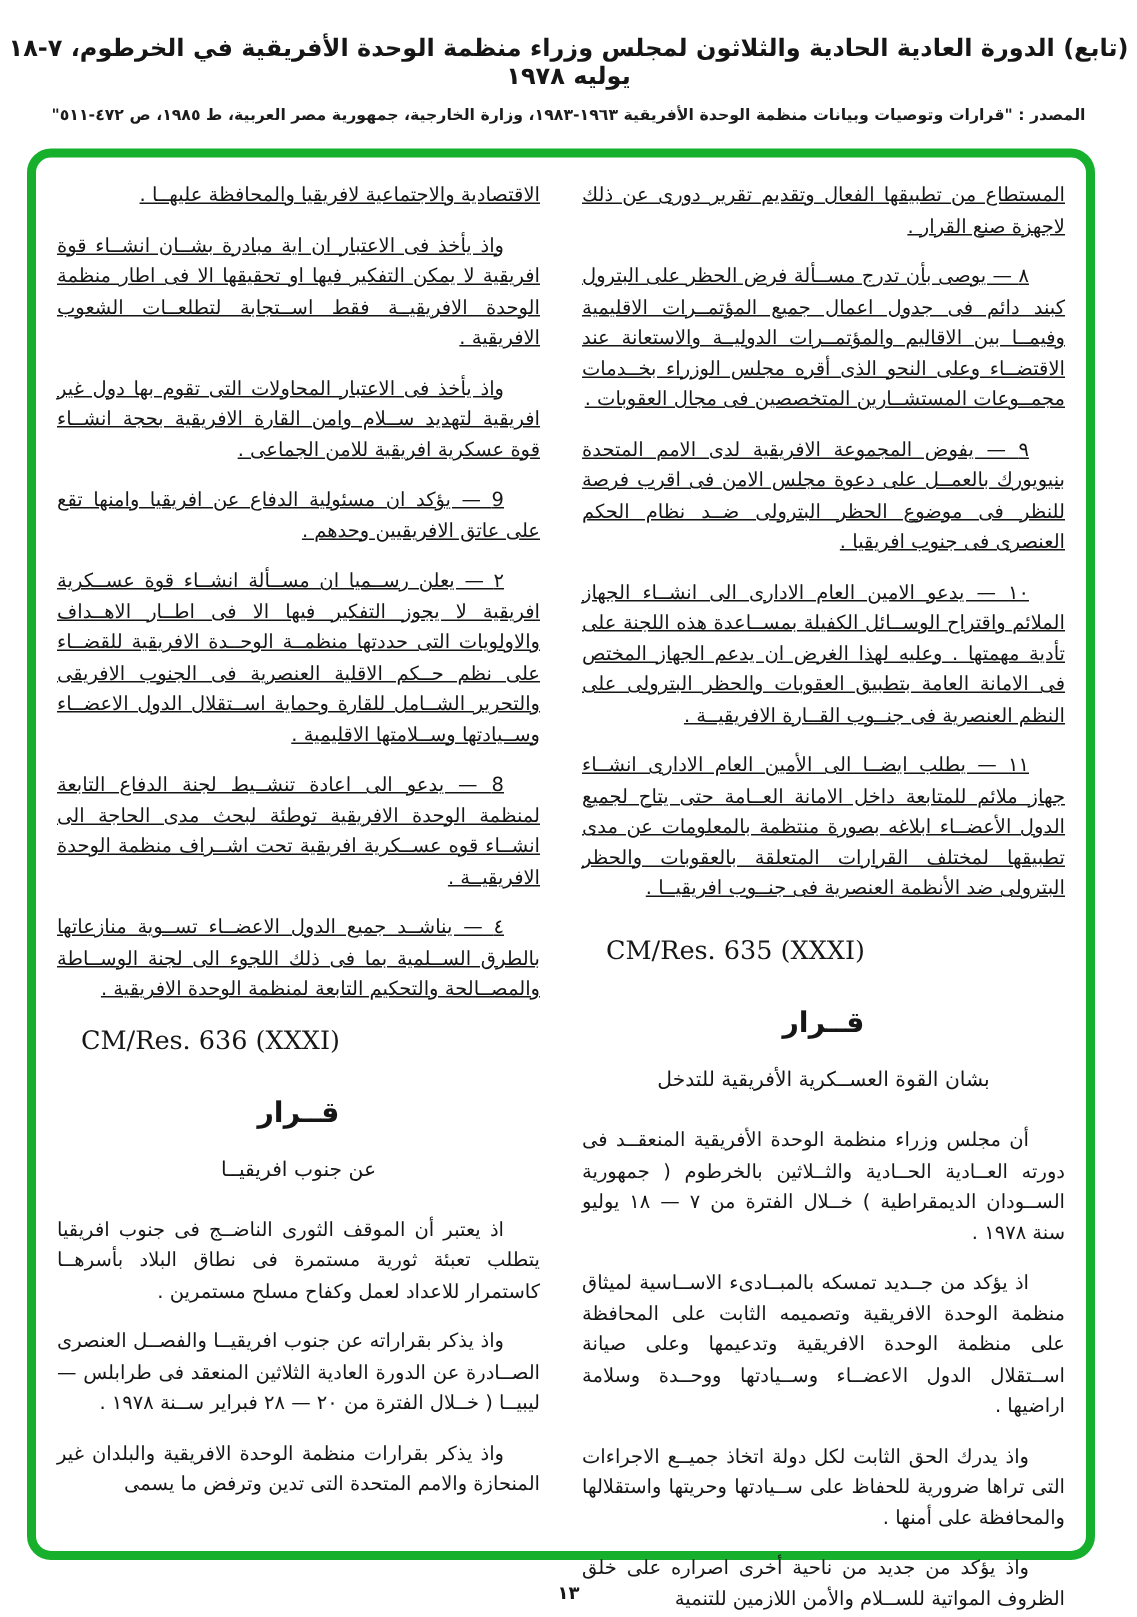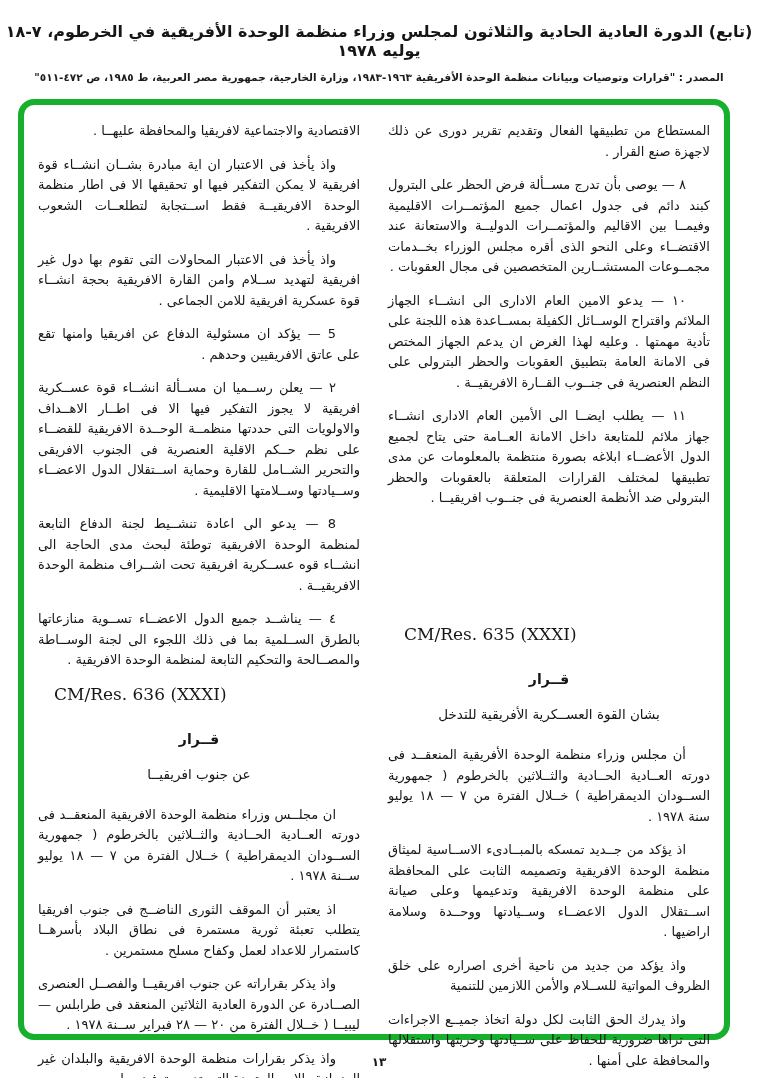--- a/index.html
+++ b/index.html
@@ -30,38 +30,38 @@
     border-radius:16px;
     background:#ffffff;
   }
   .columns {
     position:absolute; inset:0;
     display:flex; direction:rtl;
     gap:28px;
     padding:16px 14px 0 14px;
   }
   .column { flex:1; direction:rtl; min-width:0; }
-  .col-top { min-height:497px; }
+  .col-top { min-height:497px;text-decoration:underline; }
   p.para {
     font-size:13px; line-height:20.5px;
     text-align:justify;
     margin:0 0 13px 0;
   }
   p.para.indent { text-indent:24px; }
   .res-code {
     font-family:"DejaVu Serif", serif;
     font-size:17px;
     direction:ltr; text-align:left;
     margin:6px 0 0 0;
     padding-left:16px;
     unicode-bidi:embed;
   }
   .res-title {
     text-align:center; font-weight:bold;
-    font-size:14px;
+    font-size:19px;
     margin:27px 0 19px 0;
   }
   .res-subtitle {
     text-align:center; font-weight:normal;
     font-size:13.5px;
     margin:0 0 23px 0;
   }
   .page-number {
     position:absolute; bottom:9px; left:0; right:0;
     text-align:center;
@@ -77,53 +77,53 @@
   <div class="line2">المصدر : "قرارات وتوصيات وبيانات منظمة الوحدة الأفريقية ١٩٦٣-١٩٨٣، وزارة الخارجية، جمهورية مصر العربية، ط ١٩٨٥، ص ٤٧٢-٥١١"</div>
 </div>
 
 <div class="frame">
   <div class="columns">
 
     <div class="column">
       <div class="col-top">
         <p class="para">المستطاع من تطبيقها الفعال وتقديم تقرير دورى عن ذلك لاجهزة صنع القرار .</p>
         <p class="para indent">٨ — يوصى بأن تدرج مســألة فرض الحظر على البترول كبند دائم فى جدول اعمال جميع المؤتمــرات الاقليمية وفيمــا بين الاقاليم والمؤتمــرات الدوليــة والاستعانة عند الاقتضــاء وعلى النحو الذى أقره مجلس الوزراء بخــدمات مجمــوعات المستشــارين المتخصصين فى مجال العقوبات .</p>
+        <p class="para indent">٩ — يفوض المجموعة الافريقية لدى الامم المتحدة بنيويورك بالعمــل على دعوة مجلس الامن فى اقرب فرصة للنظر فى موضوع الحظر البترولى ضــد نظام الحكم العنصرى فى جنوب افريقيا .</p>
         <p class="para indent">١٠ — يدعو الامين العام الادارى الى انشــاء الجهاز الملائم واقتراح الوســائل الكفيلة بمســاعدة هذه اللجنة على تأدية مهمتها . وعليه لهذا الغرض ان يدعم الجهاز المختص فى الامانة العامة بتطبيق العقوبات والحظر البترولى على النظم العنصرية فى جنــوب القــارة الافريقيــة .</p>
         <p class="para indent">١١ — يطلب ايضــا الى الأمين العام الادارى انشــاء جهاز ملائم للمتابعة داخل الامانة العــامة حتى يتاح لجميع الدول الأعضــاء ابلاغه بصورة منتظمة بالمعلومات عن مدى تطبيقها لمختلف القرارات المتعلقة بالعقوبات والحظر البترولى ضد الأنظمة العنصرية فى جنــوب افريقيــا .</p>
       </div>
       <div>
         <div class="res-code">CM/Res. 635  (XXXI)</div>
         <div class="res-title">قــرار</div>
         <div class="res-subtitle">بشان القوة العســكرية الأفريقية للتدخل</div>
       </div>
       <div>
         <p class="para indent">أن مجلس وزراء منظمة الوحدة الأفريقية المنعقــد فى دورته العــادية الحــادية والثــلاثين بالخرطوم ( جمهورية الســودان الديمقراطية ) خــلال الفترة من ٧ — ١٨ يوليو سنة ١٩٧٨ .</p>
         <p class="para indent">اذ يؤكد من جــديد تمسكه بالمبــادىء الاســاسية لميثاق منظمة الوحدة الافريقية وتصميمه الثابت على المحافظة على منظمة الوحدة الافريقية وتدعيمها وعلى صيانة اســتقلال الدول الاعضــاء وســيادتها ووحــدة وسلامة اراضيها .</p>
+        <p class="para indent">واذ يدرك الحق الثابت لكل دولة اتخاذ جميــع الاجراءات التى تراها ضرورية للحفاظ على ســيادتها وحريتها واستقلالها والمحافظة على أمنها .</p>
         <p class="para indent">واذ يؤكد من جديد من ناحية أخرى اصراره على خلق الظروف المواتية للســلام والأمن اللازمين للتنمية</p>
-        <p class="para indent">واذ يدرك الحق الثابت لكل دولة اتخاذ جميــع الاجراءات التى تراها ضرورية للحفاظ على ســيادتها وحريتها واستقلالها والمحافظة على أمنها .</p>
       </div>
     </div>
 
     <div class="column">
       <div class="col-top">
         <p class="para">الاقتصادية والاجتماعية لافريقيا والمحافظة عليهــا .</p>
         <p class="para indent">واذ يأخذ فى الاعتبار ان اية مبادرة بشــان انشــاء قوة افريقية لا يمكن التفكير فيها او تحقيقها الا فى اطار منظمة الوحدة الافريقيــة فقط اســتجابة لتطلعــات الشعوب الافريقية .</p>
         <p class="para indent">واذ يأخذ فى الاعتبار المحاولات التى تقوم بها دول غير افريقية لتهديد ســلام وامن القارة الافريقية بحجة انشــاء قوة عسكرية افريقية للامن الجماعى .</p>
-        <p class="para indent">5 — يؤكد ان مسئولية الدفاع عن افريقيا وامنها تقع على عاتق الافريقيين وحدهم .</p>
+        <p class="para indent">9 — يؤكد ان مسئولية الدفاع عن افريقيا وامنها تقع على عاتق الافريقيين وحدهم .</p>
         <p class="para indent">٢ — يعلن رســميا ان مســألة انشــاء قوة عســكرية افريقية لا يجوز التفكير فيها الا فى اطــار الاهــداف والاولويات التى حددتها منظمــة الوحــدة الافريقية للقضــاء على نظم حــكم الاقلية العنصرية فى الجنوب الافريقى والتحرير الشــامل للقارة وحماية اســتقلال الدول الاعضــاء وســيادتها وســلامتها الاقليمية .</p>
         <p class="para indent">8 — يدعو الى اعادة تنشــيط لجنة الدفاع التابعة لمنظمة الوحدة الافريقية توطئة لبحث مدى الحاجة الى انشــاء قوه عســكرية افريقية تحت اشــراف منظمة الوحدة الافريقيــة .</p>
         <p class="para indent">٤ — يناشــد جميع الدول الاعضــاء تســوية منازعاتها بالطرق الســلمية بما فى ذلك اللجوء الى لجنة الوســاطة والمصــالحة والتحكيم التابعة لمنظمة الوحدة الافريقية .</p>
       </div>
       <div>
         <div class="res-code">CM/Res. 636  (XXXI)</div>
         <div class="res-title">قــرار</div>
         <div class="res-subtitle">عن جنوب افريقيــا</div>
       </div>
       <div>
-        <p class="para indent">ان مجلــس وزراء منظمة الوحدة الافريقية المنعقــد فى دورته العــادية الحــادية والثــلاثين بالخرطوم ( جمهورية الســودان الديمقراطية ) خــلال الفترة من ٧ — ١٨ يوليو ســنة ١٩٧٨ .</p>
         <p class="para indent">اذ يعتبر أن الموقف الثورى الناضــج فى جنوب افريقيا يتطلب تعبئة ثورية مستمرة فى نطاق البلاد بأسرهــا كاستمرار للاعداد لعمل وكفاح مسلح مستمرين .</p>
         <p class="para indent">واذ يذكر بقراراته عن جنوب افريقيــا والفصــل العنصرى الصــادرة عن الدورة العادية الثلاثين المنعقد فى طرابلس — ليبيــا ( خــلال الفترة من ٢٠ — ٢٨ فبراير ســنة ١٩٧٨ .</p>
         <p class="para indent">واذ يذكر بقرارات منظمة الوحدة الافريقية والبلدان غير المنحازة والامم المتحدة التى تدين وترفض ما يسمى</p>
       </div>
     </div>
 
   </div>
 </div>
 
 <div class="page-number">١٣</div>

